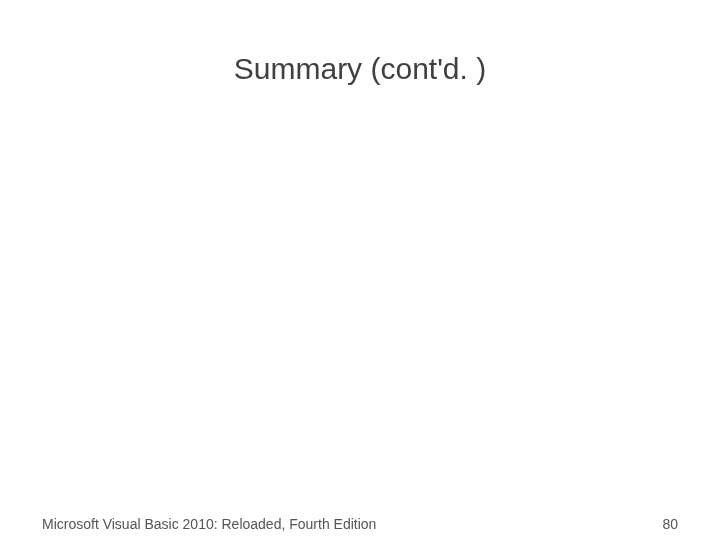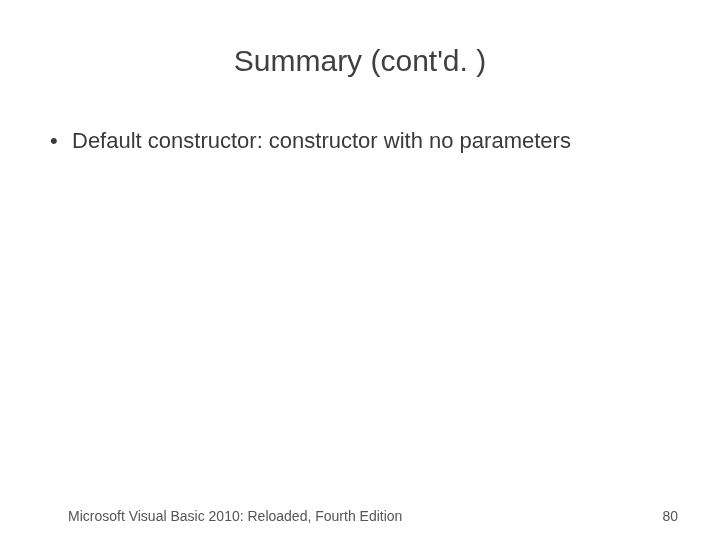--- a/index.html
+++ b/index.html
@@ -16,21 +16,21 @@
     position: relative;
     width: 720px;
     height: 540px;
     box-sizing: border-box;
   }
   .title {
     text-align: center;
     font-size: 30px;
     font-weight: normal;
     color: #404040;
-    margin: 8px;
+    margin: 16px;
     padding-top: 36px;
     padding-bottom: 20px;
   }
   .body {
     padding: 20px 42px 0 42px;
   }
   ul.bullets {
     list-style: none;
     margin: 0;
     padding: 0;
@@ -54,33 +54,31 @@
   .footer {
     position: absolute;
     left: 42px;
     right: 42px;
     bottom: 24px;
     display: flex;
     justify-content: space-between;
     align-items: baseline;
     font-size: 14px;
     color: #555555;
-    margin-left: 26px;
   }
 </style>
 </head>
 <body>
 
 <div class="slide">
 
   <h1 class="title">Summary (cont'd. )</h1>
 
   <div class="body">
     <ul class="bullets">
-      <li>Default constructor: constructor with no parameters</li>
     </ul>
   </div>
 
   <div class="footer">
     <span>Microsoft Visual Basic 2010: Reloaded, Fourth Edition</span>
     <span>80</span>
   </div>
 
 </div>
 

